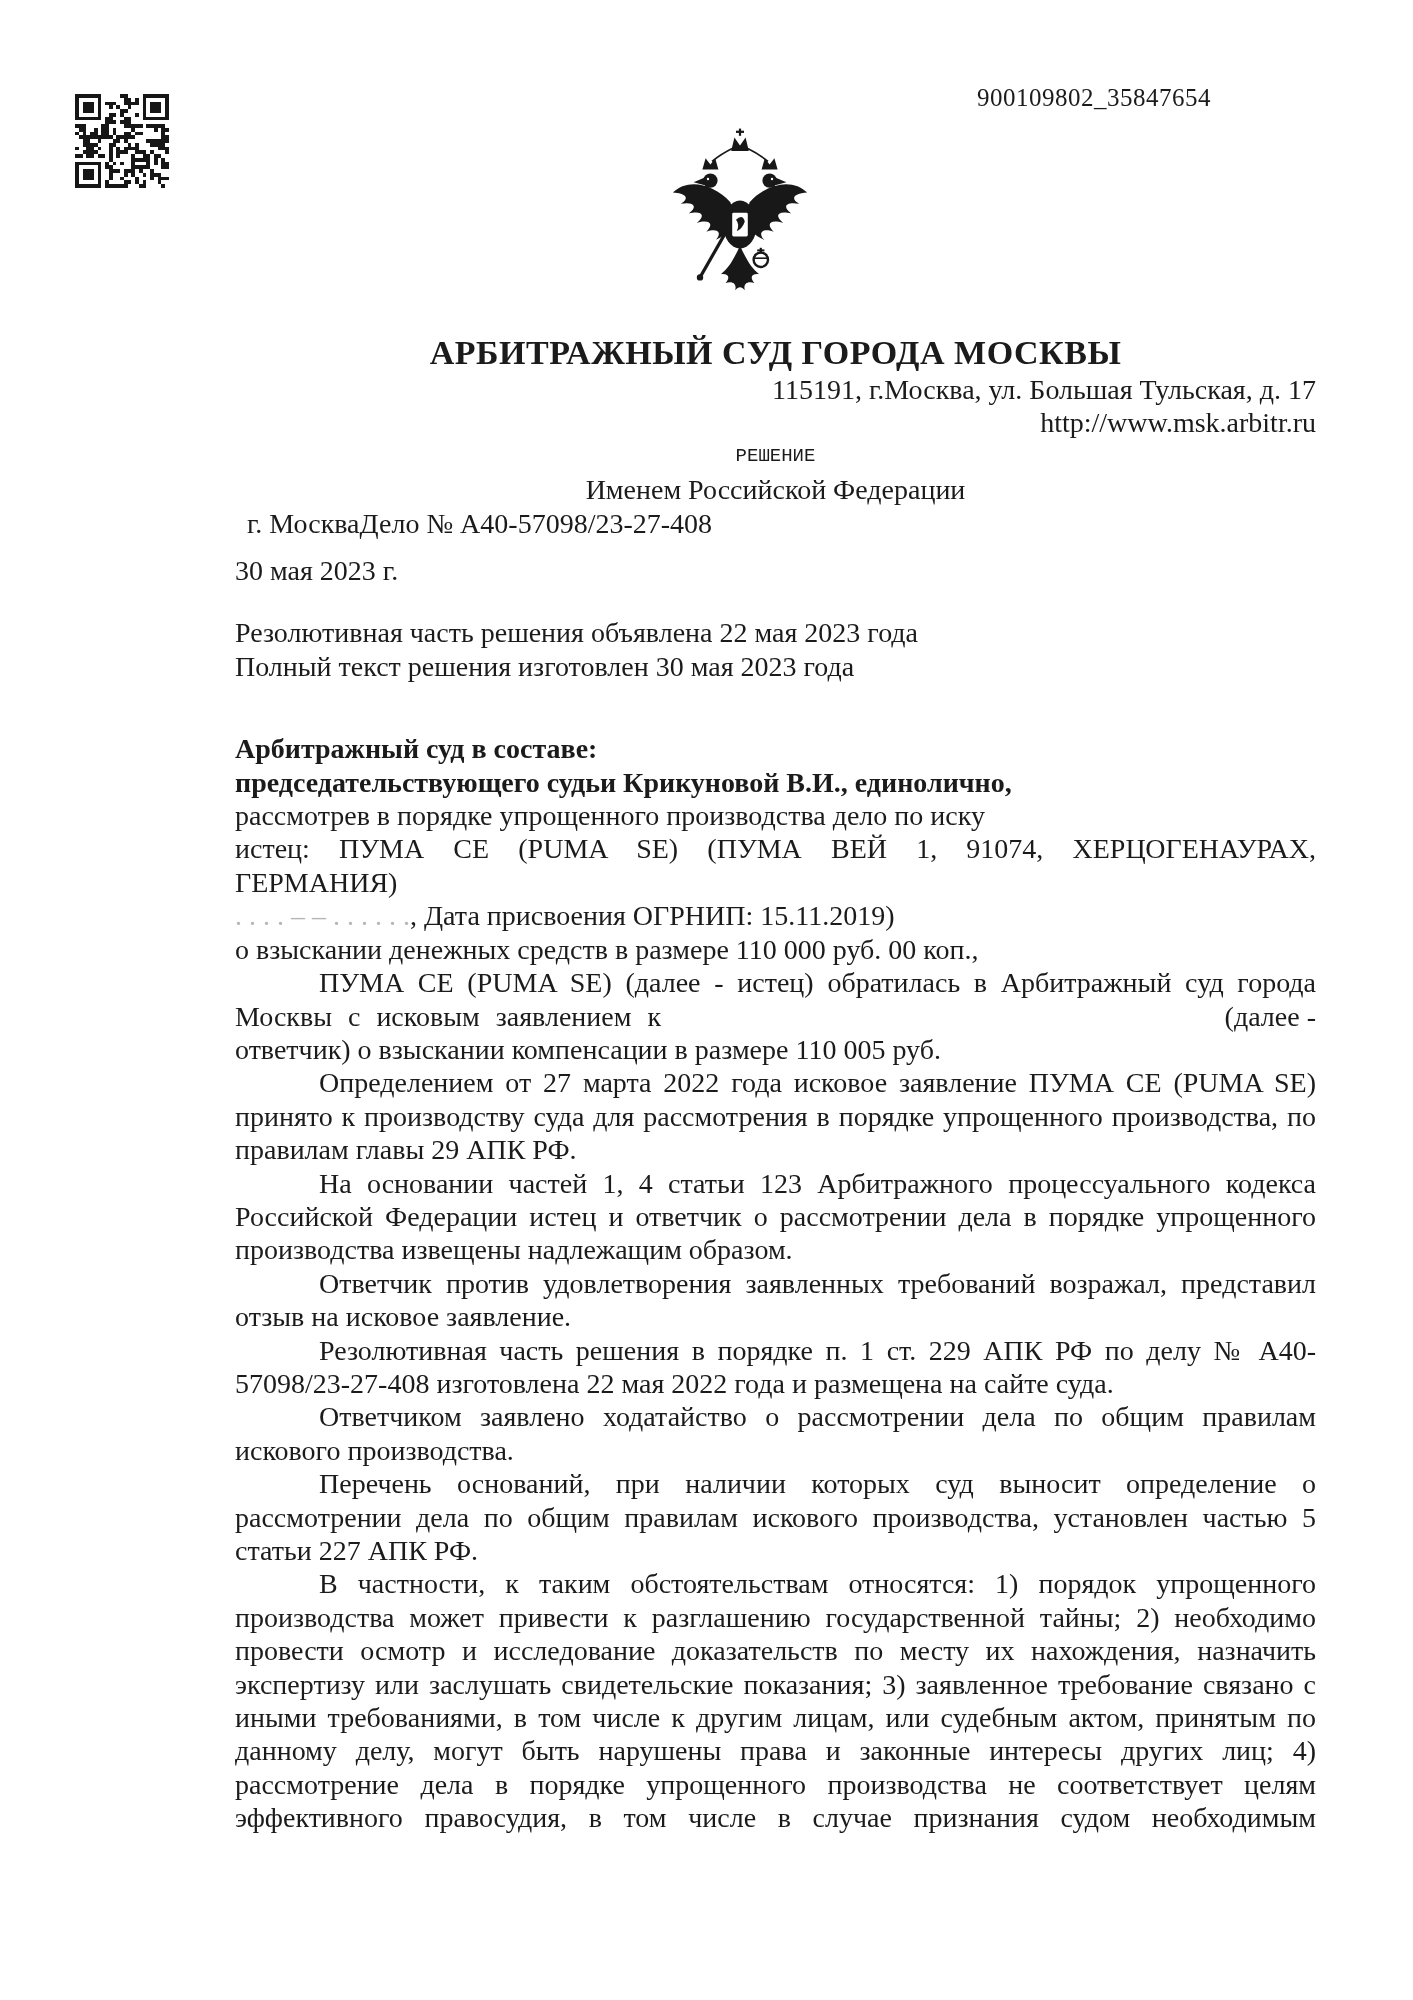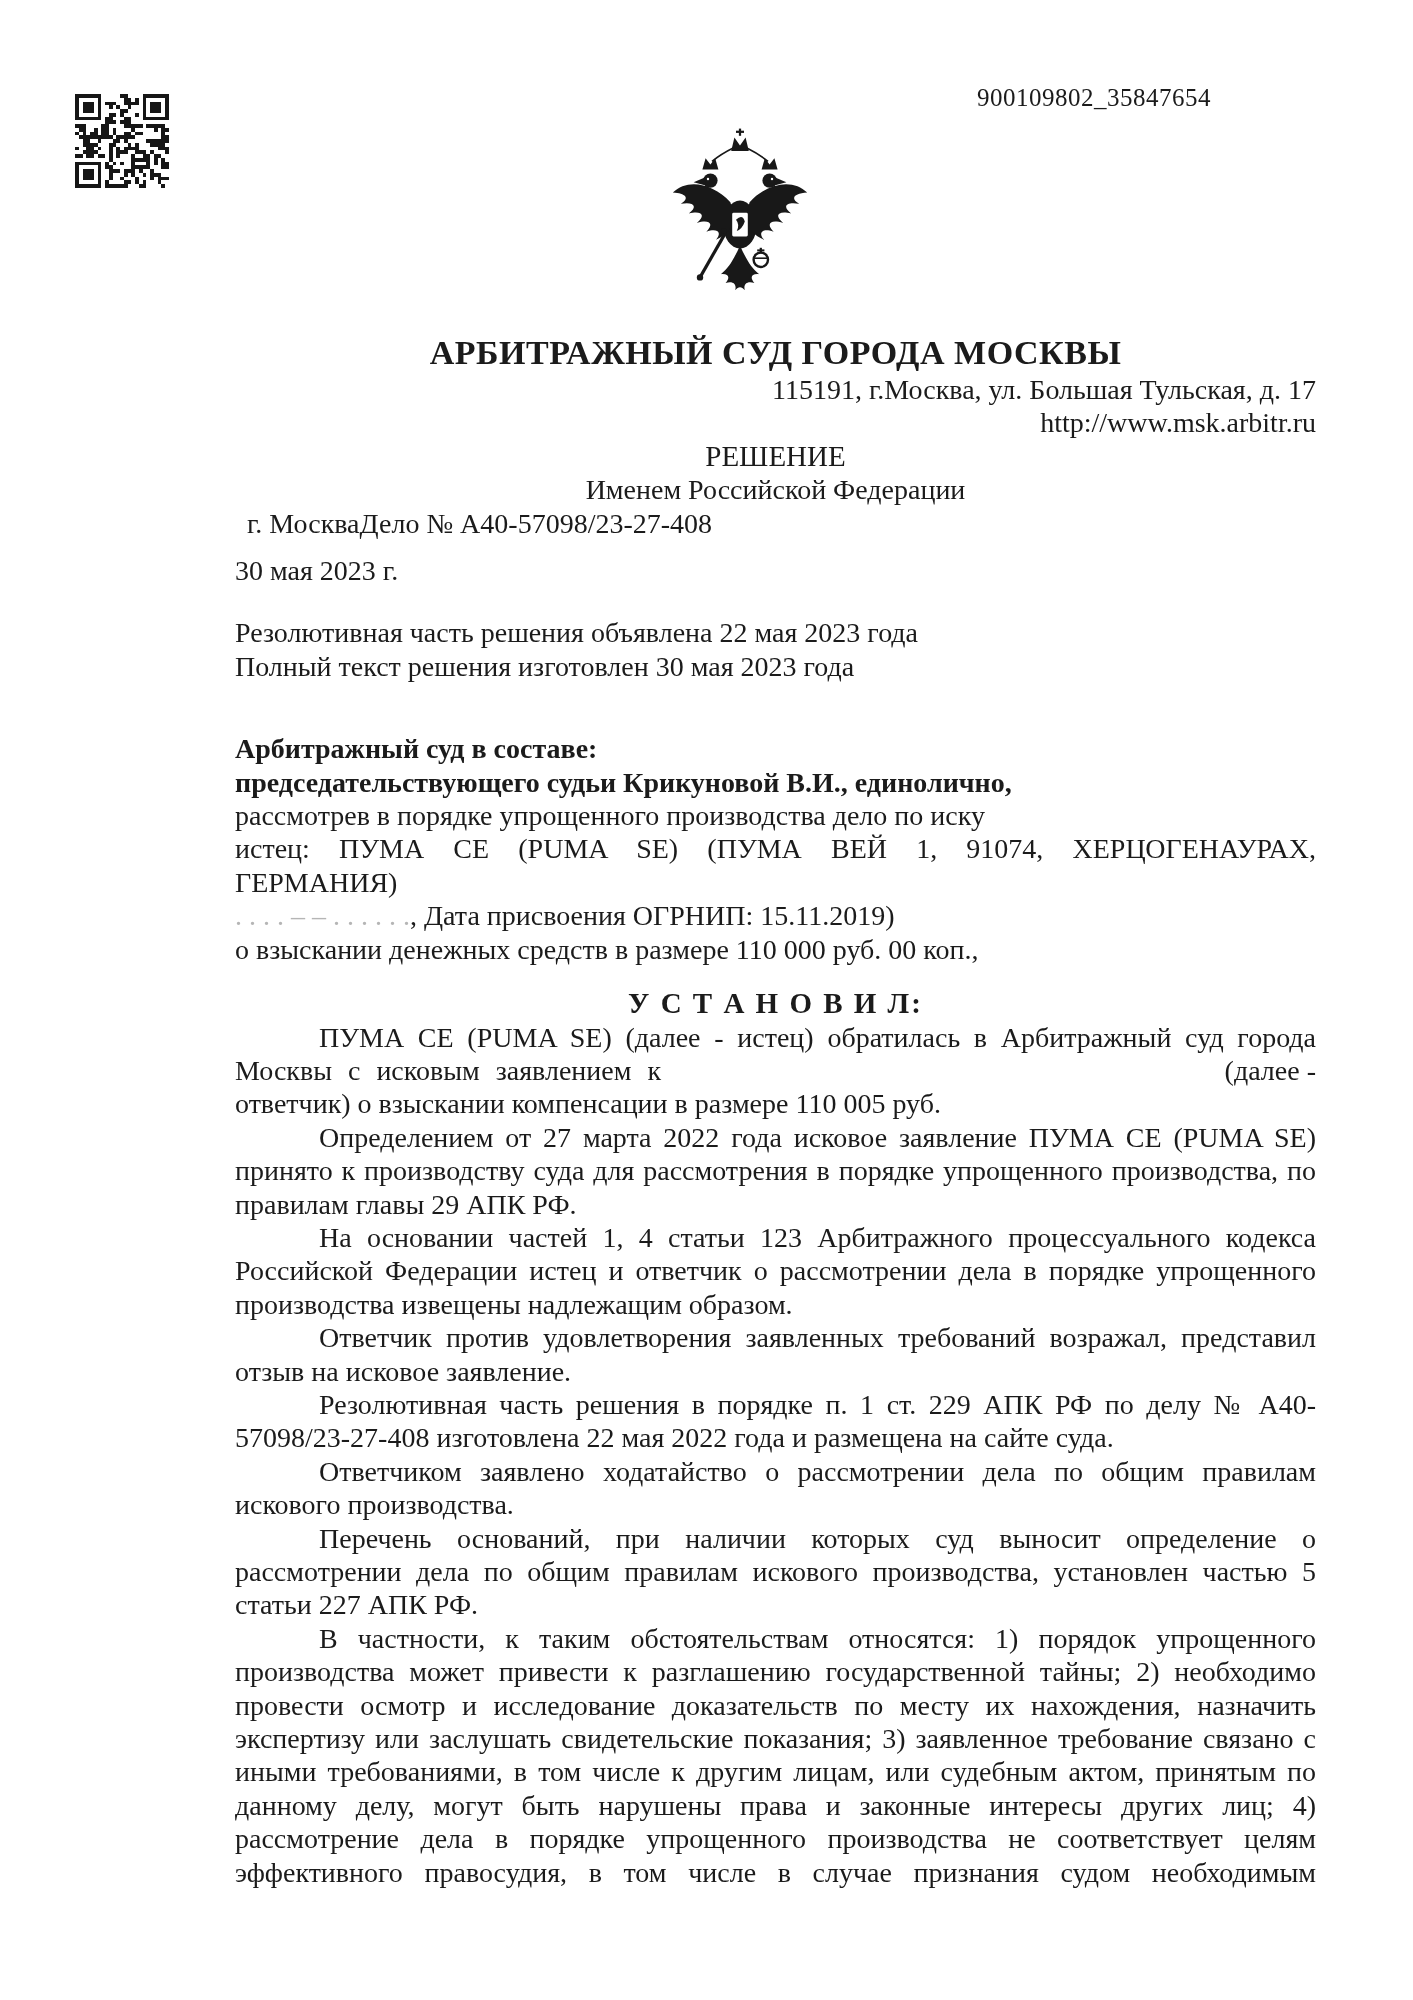--- a/index.html
+++ b/index.html
@@ -19,21 +19,21 @@
   .emblem svg{width:100%;height:100%;}
 
   
   .content{
     position:absolute;left:204px;top:333px;width:1081px;
     font-size:28px;line-height:33.4px;margin-left:31px;
   }
   .center{text-align:center;}
   .court-title{font-size:34px;font-weight:bold;line-height:40px;letter-spacing:0.5px;text-align:center;}
   .addr{text-align:right;}
-  .doc-type{text-align:center;font-size:29px;}
+  .doc-type{text-align:center;font-size:19px;font-family:Liberation Mono, monospace;}
   .case-line{display:flex;justify-content:flex-start;}
   .case-city{padding-left:12px;}
   .date-line{margin-top:14px;}
   .resolutive{margin-top:29px;}
   .sostav{margin-top:49px;font-weight:bold;}
   .judge{font-weight:bold;}
   .just-full{text-align:justify;text-align-last:justify;}
   .def-line{position:relative;height:34px;}
   .def-line .g1{position:absolute;left:0;}
   .def-line .g2{position:absolute;left:632px;}
@@ -117,21 +117,20 @@
     <div data-interactable="false">рассмотрев в порядке упрощенного производства дело по иску</div>
 
     <div class="just-full" data-interactable="false">истец: ПУМА СЕ (PUMA SE) (ПУМА ВЕЙ 1, 91074, ХЕРЦОГЕНАУРАХ,</div>
     <div data-interactable="false">ГЕРМАНИЯ)</div>
 
 
     <div data-interactable="false"><span class="redacted" data-interactable="false">. . . .  – –  . . . . . .</span><span>, Дата присвоения ОГРНИП: 15.11.2019)</span></div>
 
     <div data-interactable="false">о взыскании денежных средств в размере 110 000 руб. 00 коп.,</div>
 
-    <div class="ustanovil" data-interactable="false">У С Т А Н О В И Л:</div>
 
     <div class="just-full" style="text-indent:84px;" data-interactable="false">ПУМА СЕ (PUMA SE) (далее - истец) обратилась в Арбитражный суд города</div>
     <div class="gap-line" data-interactable="false">
       <span class="lft" data-interactable="false">Москвы с исковым заявлением к</span>
       <span data-interactable="false">(далее -</span>
     </div>
     <div data-interactable="false">ответчик) о взыскании компенсации в размере 110 005 руб.</div>
 
     <div class="paras" data-interactable="false">
         <p data-interactable="false">Определением от 27 марта 2022 года исковое заявление ПУМА СЕ (PUMA SE) принято к производству суда для рассмотрения в порядке упрощенного производства, по правилам главы 29 АПК РФ.</p>

